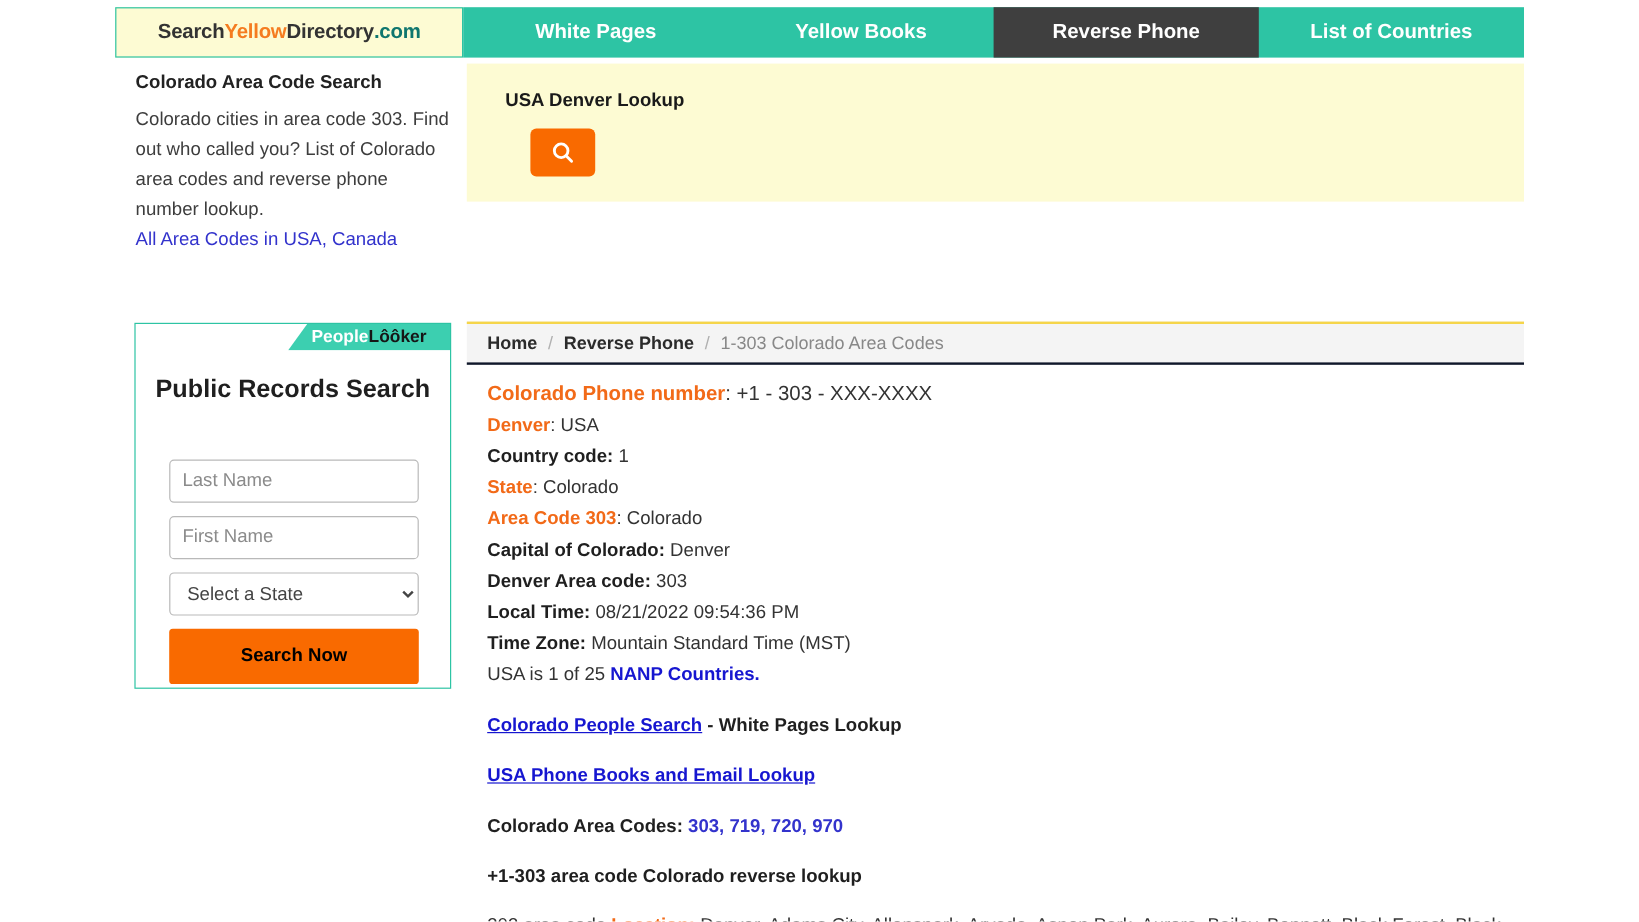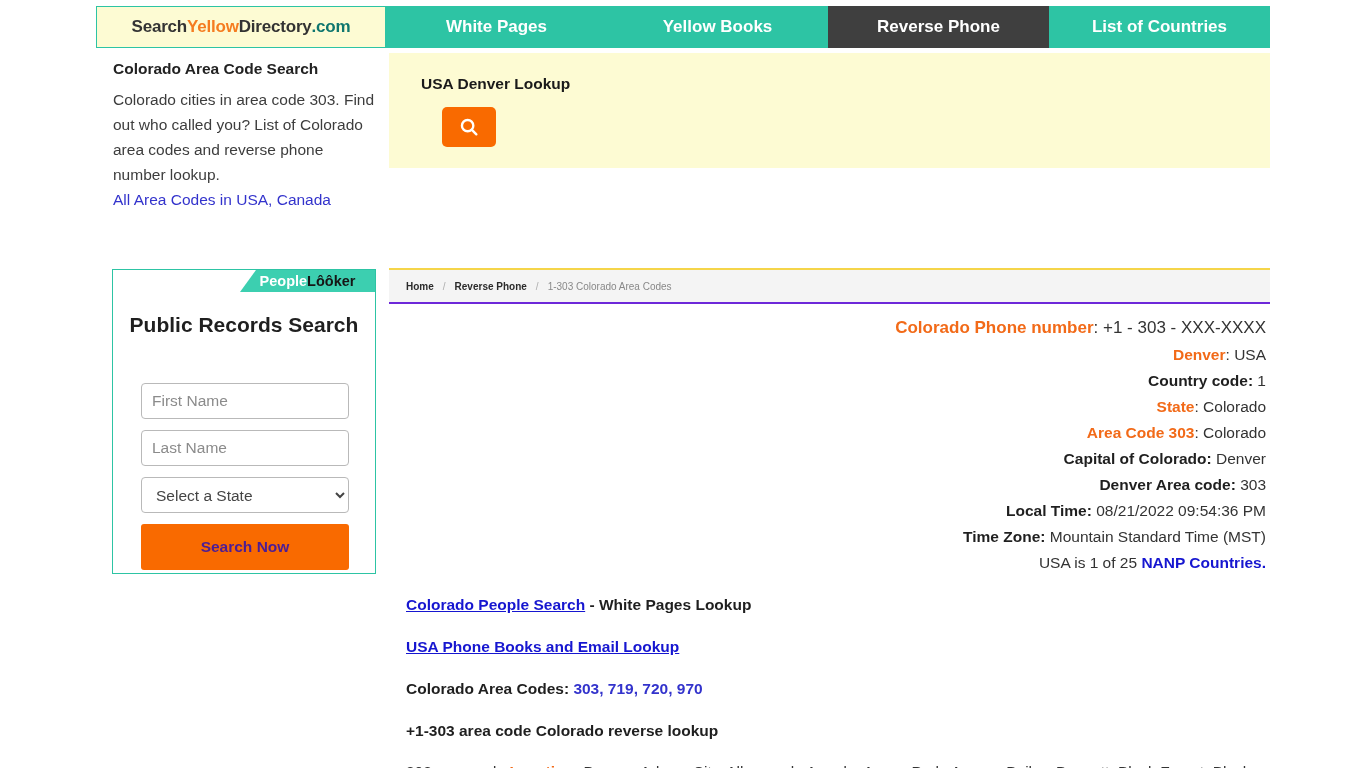--- a/index.html
+++ b/index.html
@@ -115,45 +115,45 @@
     padding: 0 10px;
     font-size: 15.5px; color: #555555;
     font-family: "Liberation Sans", sans-serif;
     background: #ffffff; outline: none;
   }
   .pl-form input::placeholder { color: #8b8b8b; }
   .pl-form select { color: #444444; }
   .pl-submit {
     display: block; width: 208px; height: 46px;
     background: #f96a00; border: none; border-radius: 3px;
-    color: #4c1d95; font-size: 15.5px; font-weight: bold;
+    color: #000000; font-size: 15.5px; font-weight: bold;
     font-family: "Liberation Sans", sans-serif;
     cursor: pointer;
   }
 
   
   .breadcrumb {
     position: absolute; left: 389px; top: 268px;
     width: 881px; height: 36px;
     background: #f4f4f4;
-    border-top: 2px solid #f5d54a; border-bottom: 2px solid #6d28d9;
+    border-top: 2px solid #f5d54a; border-bottom: 2px solid #0f172a;
     display: flex; align-items: center;
     padding-left: 17px;
-    font-size: 10px;
+    font-size: 15px;
   }
   .breadcrumb a { color: #2b2b2b; font-weight: bold; text-decoration: none; }
   .breadcrumb .sep { color: #b0b0b0; margin: 0 9px; }
   .breadcrumb .cur { color: #888888; }
 
   
   .content {
     position: absolute; left: 406px; top: 314px; width: 860px;
     font-size: 15.5px; color: #333333;
   }
-  .content .line { line-height: 26px; white-space: nowrap; text-align: right; }
+  .content .line { line-height: 26px; white-space: nowrap; }
   .content .line.first { font-size: 17px; line-height: 28px; }
   .lbl-orange { color: #f26a18; font-weight: bold; }
   .lbl-dark { color: #1f1f1f; font-weight: bold; }
   .val { color: #333333; }
   .bluebold { color: #1616d0; font-weight: bold; }
   .linkline { margin-top: 16px; line-height: 26px; }
   .linkline a {
     color: #1616d0; font-weight: bold; text-decoration: underline;
   }
   .plain-bold { color: #1f1f1f; font-weight: bold; }
@@ -200,22 +200,22 @@
     </div>
   </div>
 
   <div class="pl-widget">
     <div class="pl-ribbon">
       <span class="pl-a">People</span>
         <span class="pl-b">Lôôker</span>
     </div>
     <div class="pl-title">Public Records Search</div>
     <div class="pl-form">
+      <input type="text" placeholder="Last Name" style="">
       <input type="text" placeholder="First Name" style="">
-      <input type="text" placeholder="Last Name" style="">
       <select>
         <option>Select a State</option>
       </select>
       <button class="pl-submit">Search Now</button>
     </div>
   </div>
 
   <div class="breadcrumb">
     <a href="#">Home</a>
     <span class="sep">/</span>

